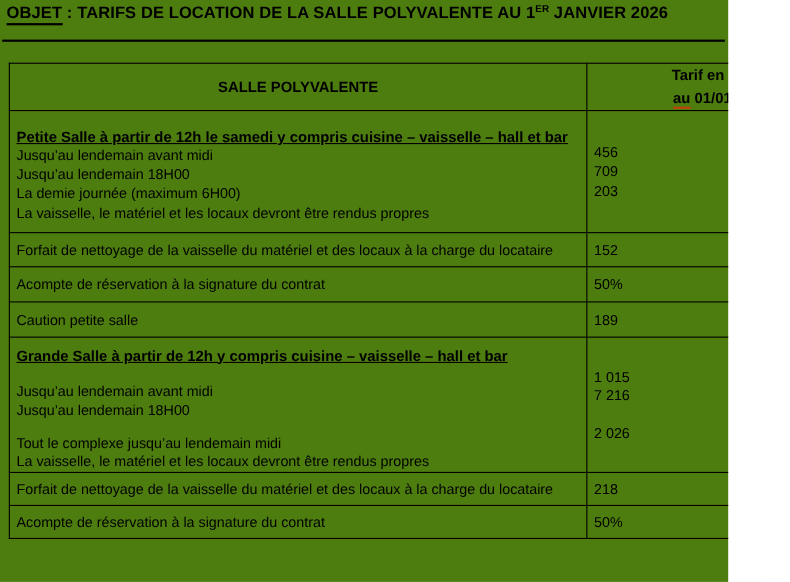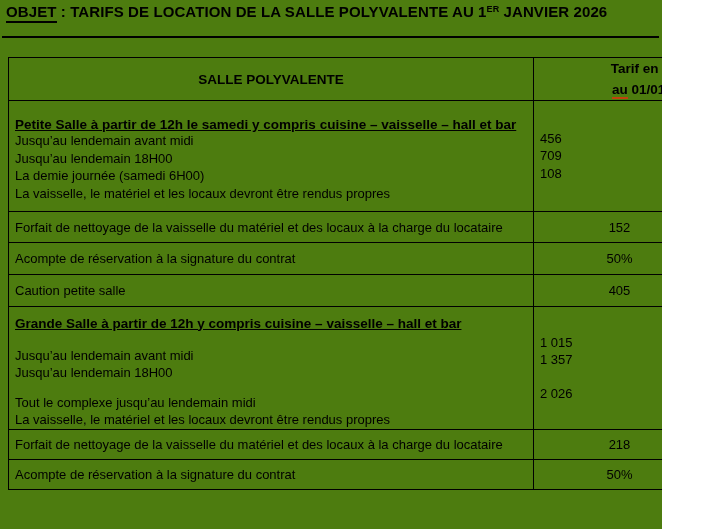--- a/index.html
+++ b/index.html
@@ -89,21 +89,21 @@
   .pad-grande { padding-top: 30px; }
   .price-line { line-height: 17.5px; }
   .price-line-g { line-height: 17px; }
 
   
   .h31 { height: 31px; }
   .h32 { height: 32px; }
   .h30 { height: 30px; }
   .h111 { height: 111px; }
   .h123 { height: 123px; }
-  .cell-value { text-align: center; }
+  .cell-value { text-align: left; }
 </style>
 </head>
 <body>
 
 <div class="page">
 
   <div class="doc-title">
     <span class="u-black">OBJET</span><span> : </span><span>TARIFS DE LOCATION DE LA SALLE POLYVALENTE AU 1</span><span class="sup">ER</span><span> JANVIER 2026</span>
   </div>
 
@@ -122,54 +122,54 @@
           <div>Tarif en euros</div>
           <div><span class="u-blue">au</span><span> 01/01/2026</span></div>
         </td>
       </tr>
 
       <tr>
         <td class="section-cell h111">
           <div class="section-heading mb-petite">Petite Salle à partir de 12h le samedi y compris cuisine – vaisselle – hall et bar</div>
           <div class="line">Jusqu’au lendemain avant midi</div>
           <div class="line">Jusqu’au lendemain 18H00</div>
-          <div class="line">La demie journée (samedi 6H00)</div>
+          <div class="line">La demie journée (maximum 6H00)</div>
           <div class="line">La vaisselle, le matériel et les locaux devront être rendus propres</div>
         </td>
         <td class="price-cell pad-petite h111">
           <div class="price-line">456</div>
           <div class="price-line">709</div>
-          <div class="price-line">108</div>
+          <div class="price-line">203</div>
         </td>
       </tr>
 
       <tr>
         <td class="h31">Forfait de nettoyage de la vaisselle du matériel et des locaux à la charge du locataire</td>
         <td class="h31 cell-value">152</td>
       </tr>
       <tr>
         <td class="h32">Acompte de réservation à la signature du contrat</td>
         <td class="h32 cell-value">50%</td>
       </tr>
       <tr>
         <td class="h32">Caution petite salle</td>
-        <td class="h32 cell-value">405</td>
+        <td class="h32 cell-value">189</td>
       </tr>
 
       <tr>
         <td class="section-cell h123">
           <div class="section-heading mb-grande">Grande Salle à partir de 12h y compris cuisine – vaisselle – hall et bar</div>
           <div class="line-g">Jusqu’au lendemain avant midi</div>
           <div class="line-g">Jusqu’au lendemain 18H00</div>
           <div class="line-g gap-a">Tout le complexe jusqu’au lendemain midi</div>
           <div class="line-g">La vaisselle, le matériel et les locaux devront être rendus propres</div>
         </td>
         <td class="price-cell pad-grande h123">
           <div class="price-line-g">1 015</div>
-          <div class="price-line-g">1 357</div>
+          <div class="price-line-g">7 216</div>
           <div class="price-line-g gap-b">2 026</div>
         </td>
       </tr>
 
       <tr>
         <td class="h30">Forfait de nettoyage de la vaisselle du matériel et des locaux à la charge du locataire</td>
         <td class="h30 cell-value">218</td>
       </tr>
       <tr>
         <td class="h30">Acompte de réservation à la signature du contrat</td>

